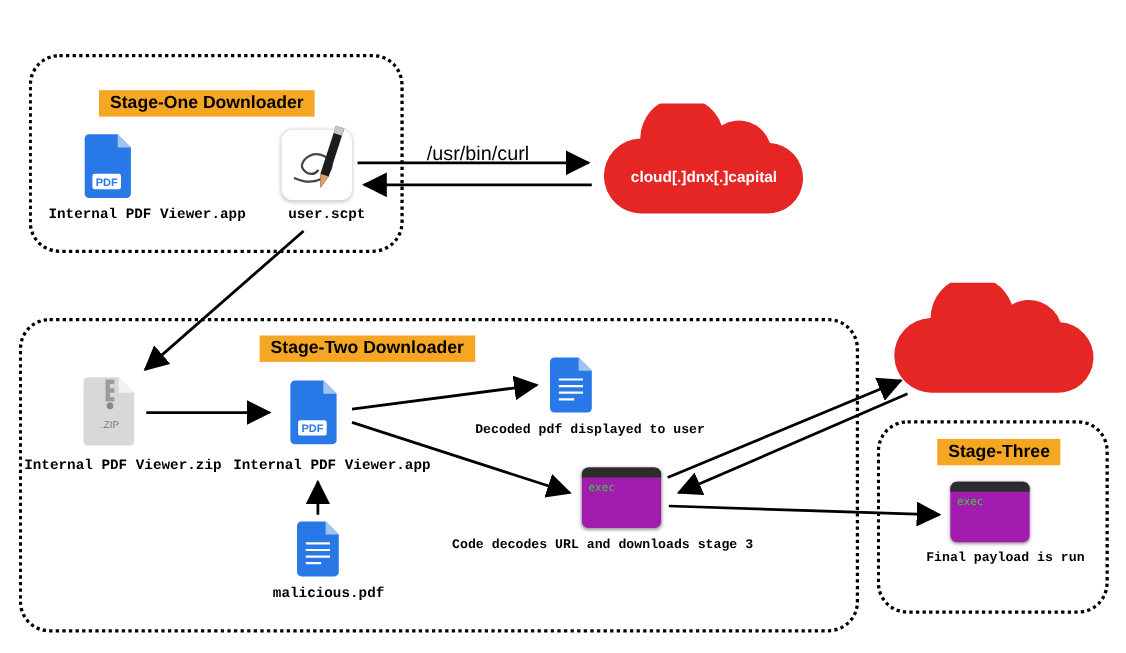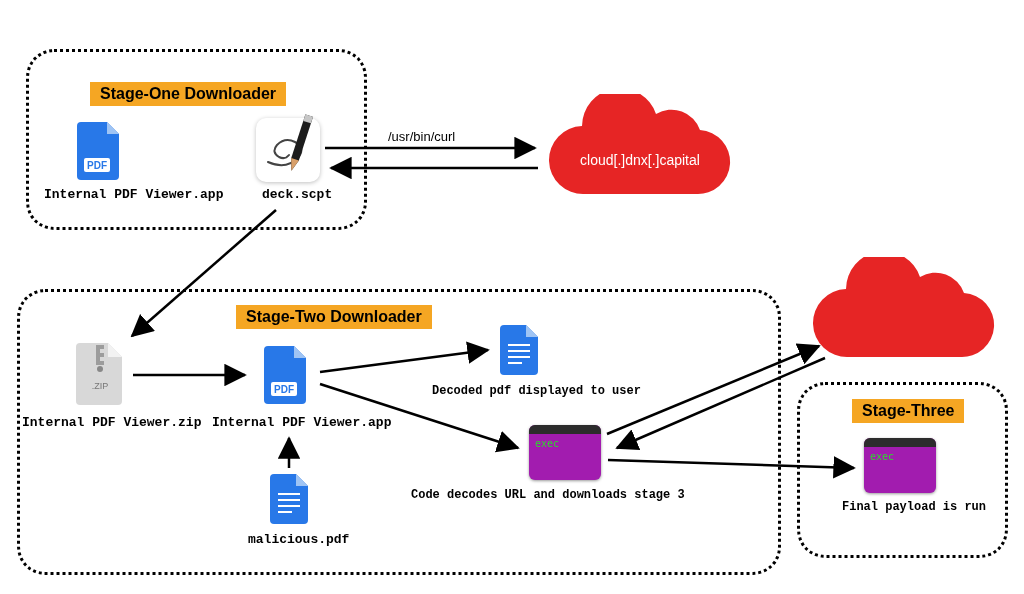--- a/index.html
+++ b/index.html
@@ -1,24 +1,24 @@
 <!DOCTYPE html>
 <html><head>
 <meta charset="utf-8">
 <style>
 html,body{margin:0;padding:0;}
 body{width:1024px;height:594px;background:#fff;position:relative;font-family:Helvetica,Arial,sans-serif;overflow:hidden;}
 .stage{position:absolute;border:3px dotted #000;border-radius:28px;}
 .badge{position:absolute;background:#f5a623;padding:3px 10px;font-weight:700;font-size:16px;}
 .cap{position:absolute;font-weight:700;font-size:13px;text-align:center;width:max-content;font-family:Liberation Mono, monospace;}
 .cap.sm{font-size:12px;}
-.cmd{position:absolute;font-size:13px;color:#000;}
+.cmd{position:absolute;font-size:18px;color:#000;}
 .cloud-wrap{position:absolute;}
 .cloud-wrap svg{display:block;}
-.cloud-label{position:absolute;color:#fff;font-size:14px;font-weight:400;text-align:center;width:100%;top:58px;}
+.cloud-label{position:absolute;color:#fff;font-size:14px;font-weight:700;text-align:center;width:100%;top:58px;}
 .pdf-icon,.zip-icon,.doc-icon{position:absolute;text-align:center;}
 .term{position:absolute;width:72px;height:55px;background:#a21caf;border-radius:6px;box-shadow:0 1px 3px rgba(0,0,0,.4);}
 .term .bar{height:9px;background:#2c2c2c;border-radius:6px 6px 0 0;}
 .term .txt{color:#2fd72f;font-size:10px;padding:4px 6px;font-family:monospace;}
 .scpt-icon{position:absolute;width:64px;height:64px;}
 .scpt-icon .page{position:absolute;inset:0;background:#fff;border-radius:10px;box-shadow:0 1px 4px rgba(0,0,0,.25);}
 .scpt-icon .swirl{position:absolute;left:8px;top:14px;}
 .scpt-icon .pen{position:absolute;left:38px;top:-4px;transform:rotate(18deg);}
 .arrow{position:absolute;}
 .arrow svg{overflow:visible;display:block;}
@@ -49,21 +49,21 @@
   <div class="page"></div>
   <svg class="swirl" width="44" height="36" viewBox="0 0 44 36">
       <path d="M4 30 q18 8 30 -4 q8 -10 -3 -16 q-10 -5 -18 3 q-6 7 2 12 q6 3 10 -2" fill="none" stroke="#444" stroke-width="2" stroke-linecap="round"></path>
     </svg>
   <svg class="pen" width="12" height="60" viewBox="0 0 12 60">
       <path d="M2 0 h8 v46 l-4 12 l-4 -12 z" fill="#1c1c1c"></path>
       <path d="M2 0 h8 v7 h-8 z" fill="#c6c6c6"></path>
       <path d="M2 46 h8 l-4 12 z" fill="#d9a06a"></path>
     </svg>
 </div>
-<div class="cap" style="left:262px;top:187px;">deck.scpt</div>
+<div class="cap" style="left:262px;top:187px;">user.scpt</div>
 
 <div class="cmd" style="left:388px;top:129px;">/usr/bin/curl</div>
 
 <div class="cloud-wrap" style="left:534px;top:94px;width:212px;">
   <svg width="212" height="120" viewBox="0 0 212 120">
       <path d="M50 100 a34 34 0 0 1 -2 -68 a38 38 0 0 1 74 -12 a30 30 0 0 1 44 16 a32 32 0 0 1 -4 64 z" fill="#e62525"></path>
     </svg>
   <div class="cloud-label">cloud[.]dnx[.]capital</div>
 </div>
 

